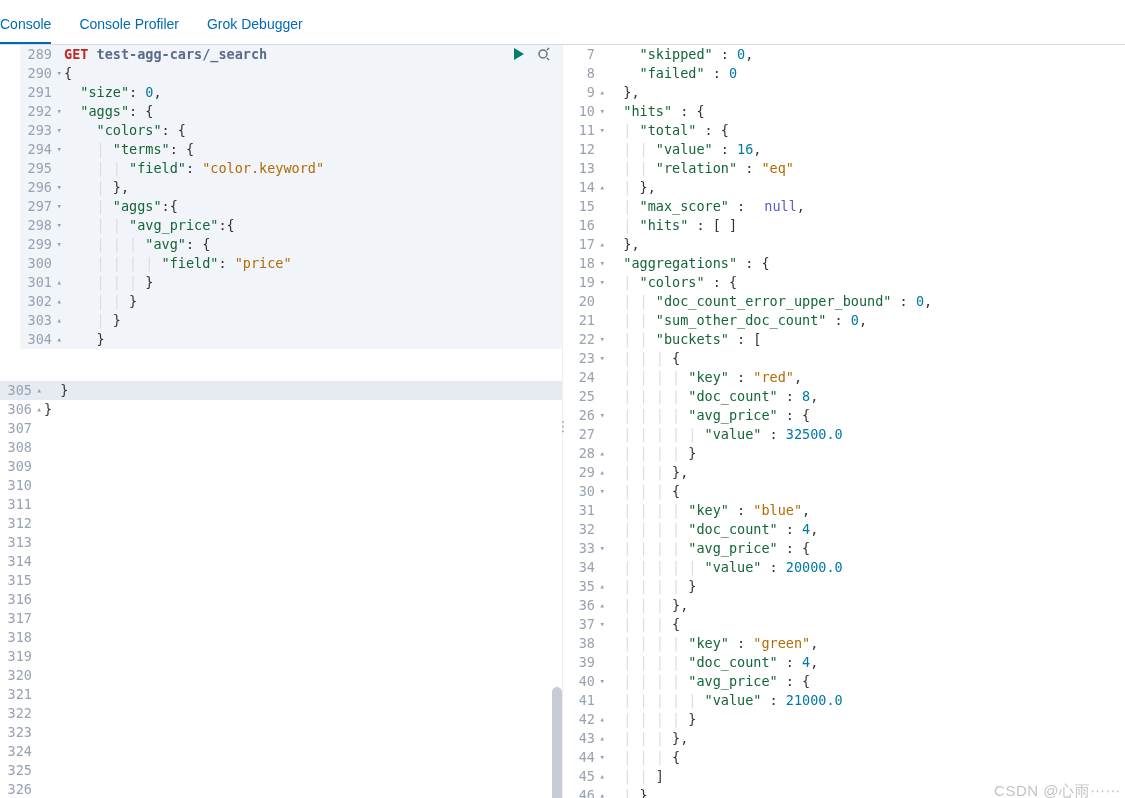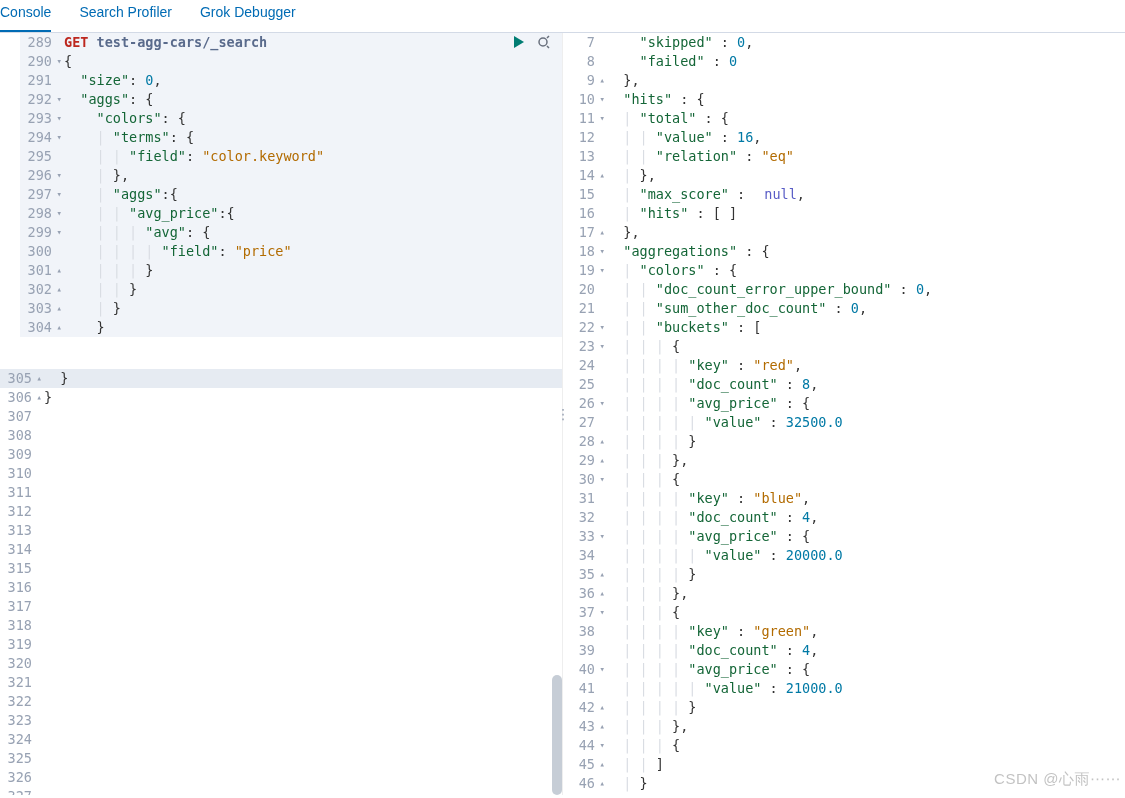--- a/index.html
+++ b/index.html
@@ -7,21 +7,21 @@
     margin: 0;
     font-family: Menlo, Consolas, monospace;
     font-size: 13px;
     color: #333;
     background: #fff;
     overflow: hidden;
   }
   .tabs {
     display: flex;
     gap: 28px;
-    padding: 4px 0 0 0;
+    padding: 16px 0 0 0;
     border-bottom: 1px solid #d3dae6;
     font-family: -apple-system, "Segoe UI", Helvetica, Arial, sans-serif;
     font-size: 14px;
   }
   .tab {
     padding: 0 0 10px 0;
     cursor: pointer;
     color: #006bb4;
   }
   .tab.active {
@@ -109,21 +109,21 @@
     font-size:15px; color:rgba(120,120,120,0.45);
     letter-spacing:0.5px;
   }
   .right .lineno { width: 40px; }
 </style>
 </head>
 <body>
 
 <div class="tabs">
   <div class="tab active">Console</div>
-  <div class="tab">Search Profiler</div>
+  <div class="tab">Console Profiler</div>
   <div class="tab">Grok Debugger</div>
 </div>
 
 <div class="panes">
 
   <div class="pane left">
     <div class="actions">
       <span>
         <svg width="14" height="14" viewBox="0 0 14 14">
             <path d="M2 1 L12 7 L2 13 Z" fill="#017d73"></path>

